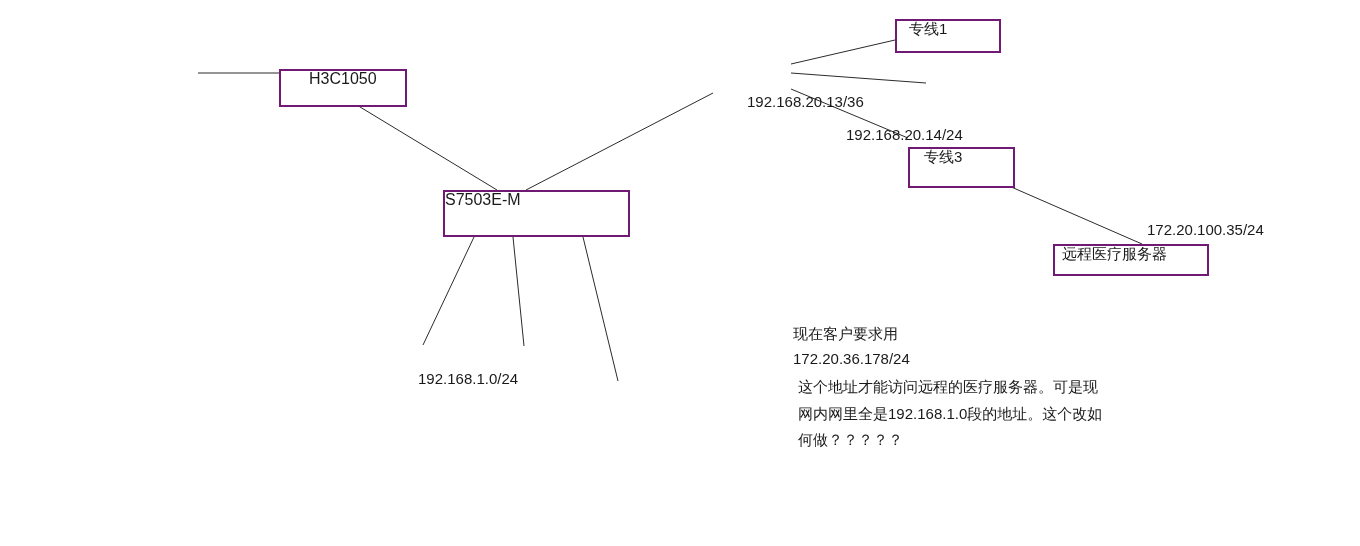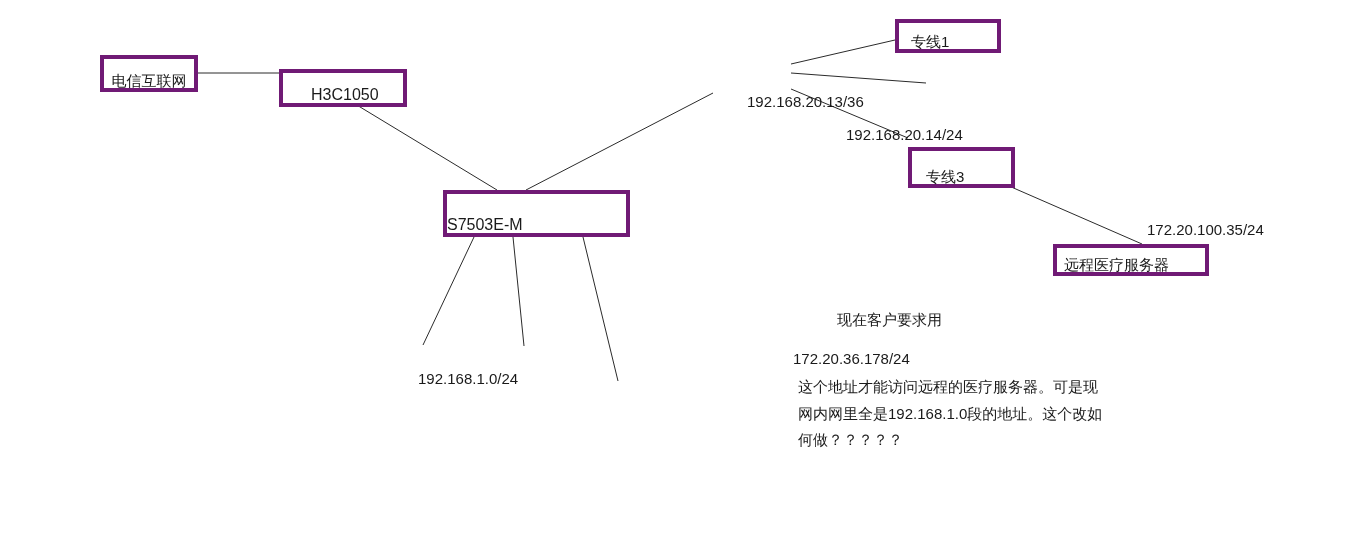--- a/index.html
+++ b/index.html
@@ -13,24 +13,24 @@
     color: #1a1a1a;
   }
   #wires {
     position: absolute;
     left: 0; top: 0;
     width: 1360px; height: 546px;
   }
   #wires line { stroke: #2b2b2b; stroke-width: 1; }
   .node {
     position: absolute;
-    border: 4px solid #701a75;
+    border: 2px solid #701a75;
     background: #ffffff;
     display: flex;
-    align-items: flex-end;
+    align-items: flex-start;
     font-size: 15px;
     line-height: 1;
     box-sizing: border-box;
     white-space: nowrap;
   }
   .free-label {
     position: absolute;
     font-size: 15px;
     line-height: 18px;
     white-space: nowrap;
@@ -53,23 +53,20 @@
     <line x1="713" y1="93" x2="526" y2="190"></line>
     <line x1="791" y1="64" x2="895" y2="40"></line>
     <line x1="791" y1="73" x2="926" y2="83"></line>
     <line x1="791" y1="89" x2="908" y2="138"></line>
     <line x1="986" y1="176" x2="1142" y2="244"></line>
     <line x1="474" y1="237" x2="423" y2="345"></line>
     <line x1="513" y1="237" x2="524" y2="346"></line>
     <line x1="583" y1="237" x2="618" y2="381"></line>
   </svg>
 
-  <div class="node" style="left:100px; top:55px; width:98px; height:37px; justify-content:center;">
-    <span>电信互联网</span>
-  </div>
 
   <div class="node" style="left:279px; top:55px; width:128px; height:38px; padding-left:28px; font-size:16px;margin-top:14px;">
     <span>H3C1050</span>
   </div>
 
 
   <div class="node" style="left:895px; top:19px; width:106px; height:34px; padding-left:12px;">
     <span>专线1</span>
   </div>
 
@@ -87,19 +84,19 @@
   </div>
 
   <div class="free-label" style="left:747px; top:93px;">192.168.20.13/36</div>
 
   <div class="free-label" style="left:846px; top:126px;">192.168.20.14/24</div>
 
   <div class="free-label" style="left:1147px; top:221px;">172.20.100.35/24</div>
 
   <div class="free-label" style="left:418px; top:370px;">192.168.1.0/24</div>
 
-  <div class="note-line" style="left:793px; top:311px;margin-left:44px;">现在客户要求用</div>
+  <div class="note-line" style="left:793px; top:325px;">现在客户要求用</div>
   <div class="note-line" style="left:793px; top:350px;">172.20.36.178/24</div>
   <div class="note-line" style="left:798px; top:378px;">这个地址才能访问远程的医疗服务器。可是现</div>
   <div class="note-line" style="left:798px; top:405px;">网内网里全是192.168.1.0段的地址。这个改如</div>
   <div class="note-line" style="left:798px; top:431px;">何做？？？？？</div>
 
 </div>
 
 </body></html>

